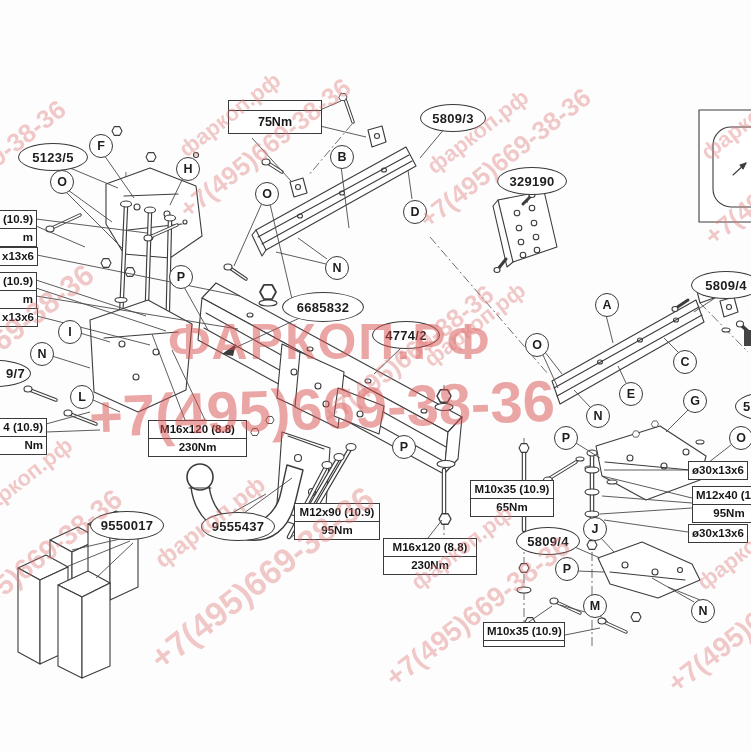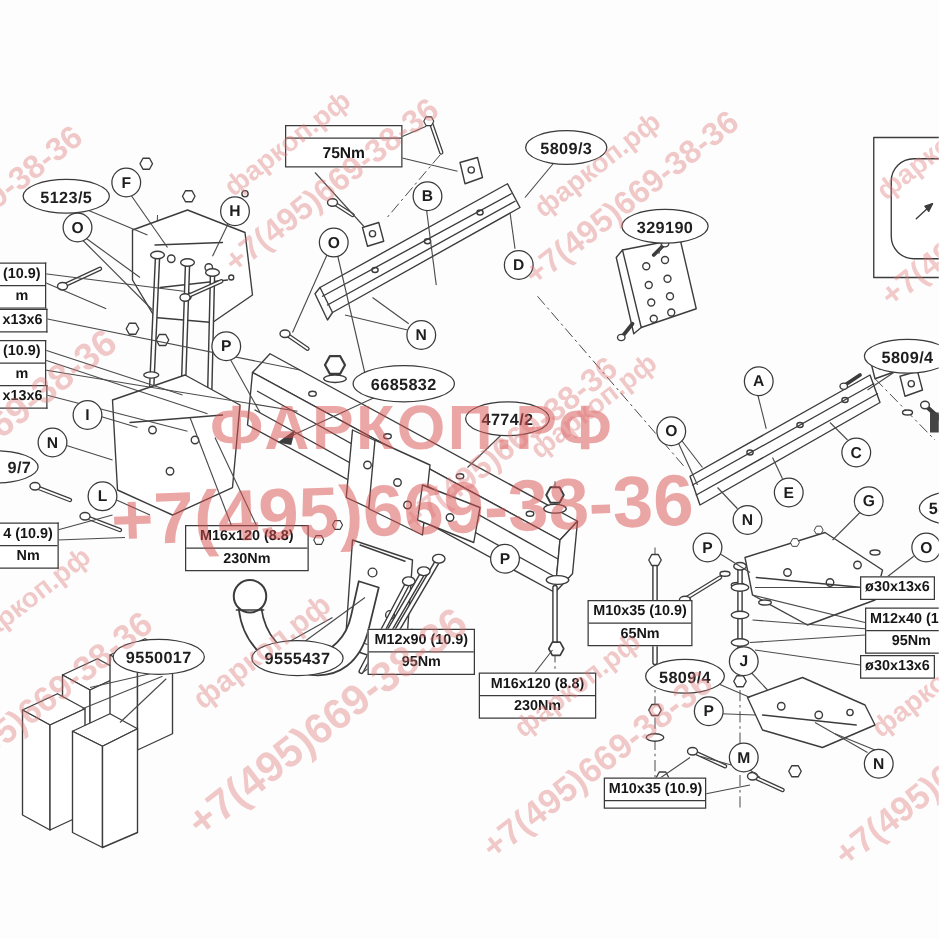--- a/index.html
+++ b/index.html
@@ -10,21 +10,21 @@
        display:flex;align-items:center;justify-content:center;font-size:13px;font-weight:700;
        color:#1e1e1e;letter-spacing:.3px;white-space:nowrap;}
   .mk{position:absolute;width:22px;height:22px;border:1.4px solid #3a3a3a;border-radius:50%;
       background:#fff;display:flex;align-items:center;justify-content:center;
       font-size:12.5px;font-weight:600;color:#1e1e1e;}
   .spec{position:absolute;border:1.6px solid #3a3a3a;background:#fff;color:#161616;
         font-weight:700;font-size:11.5px;text-align:center;}
   .spec .row{height:17px;line-height:17px;padding:0 3px;white-space:nowrap;overflow:hidden;}
   .spec .row + .row{border-top:1.5px solid #3a3a3a;}
   .cutL{border-left:none;}
-  .cutL .row{text-align:center;padding-left:2px;}
+  .cutL .row{text-align:right;padding-left:2px;}
   .wm{position:absolute;font-weight:700;white-space:nowrap;pointer-events:none;line-height:1;}
   .wm.big{color:#d94f4f;opacity:.5;}
   .wm.diag{color:#e07a7a;opacity:.4;transform:translate(-50%,-50%) rotate(-38deg);}
 </style>
 </head>
 <body>
 
 <svg id="art" width="751" height="751" viewBox="0 0 751 751">
   <defs>
     <path id="hx" d="M-5 0 L-2.6 -4.4 L2.6 -4.4 L5 0 L2.6 4.4 L-2.6 4.4 Z"></path>

